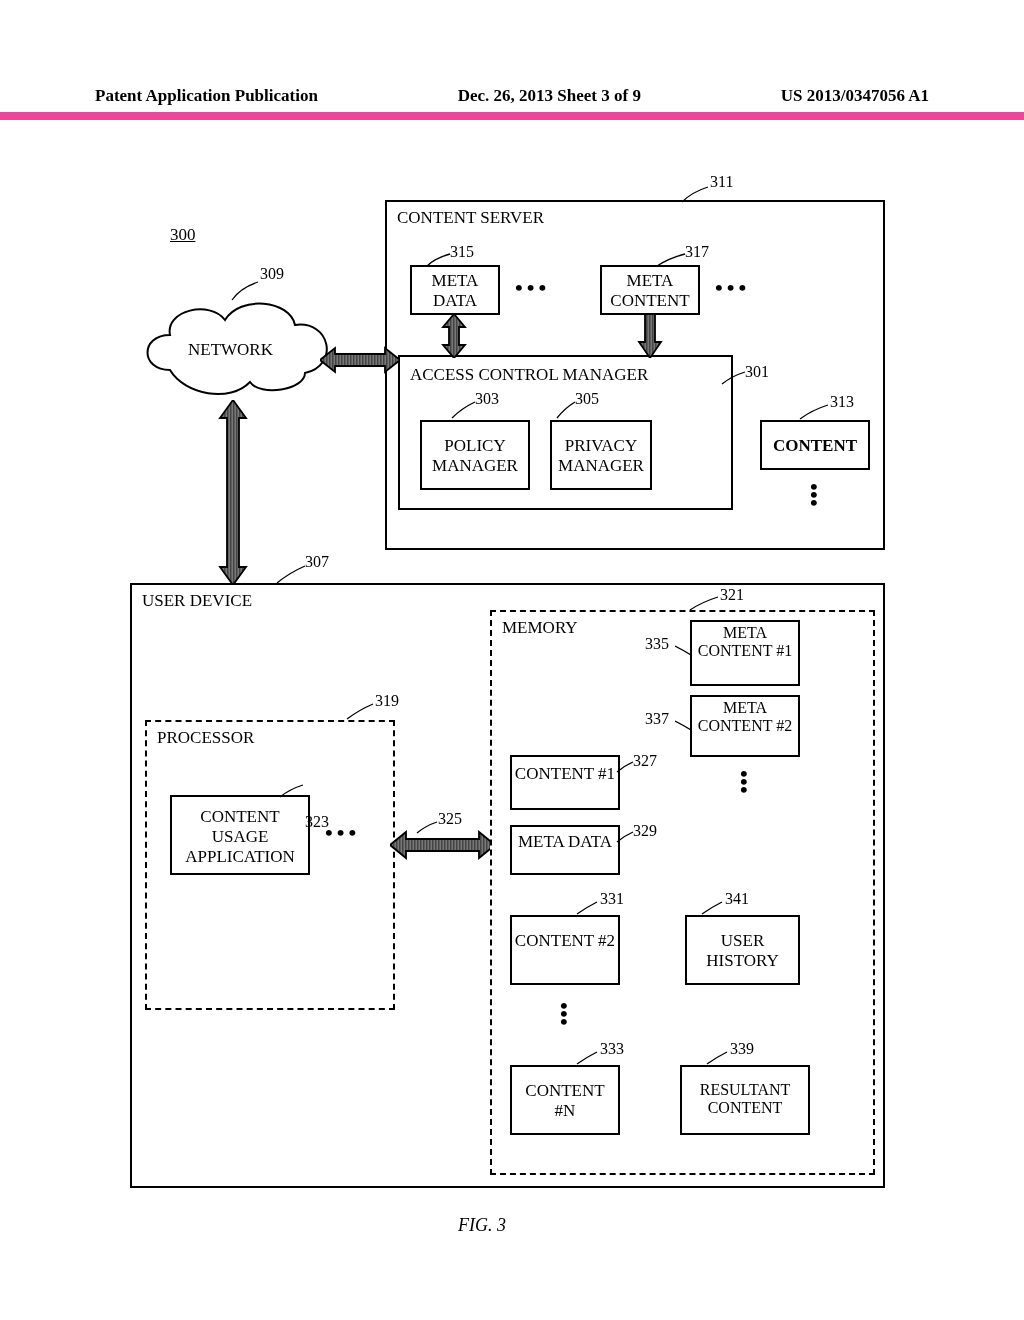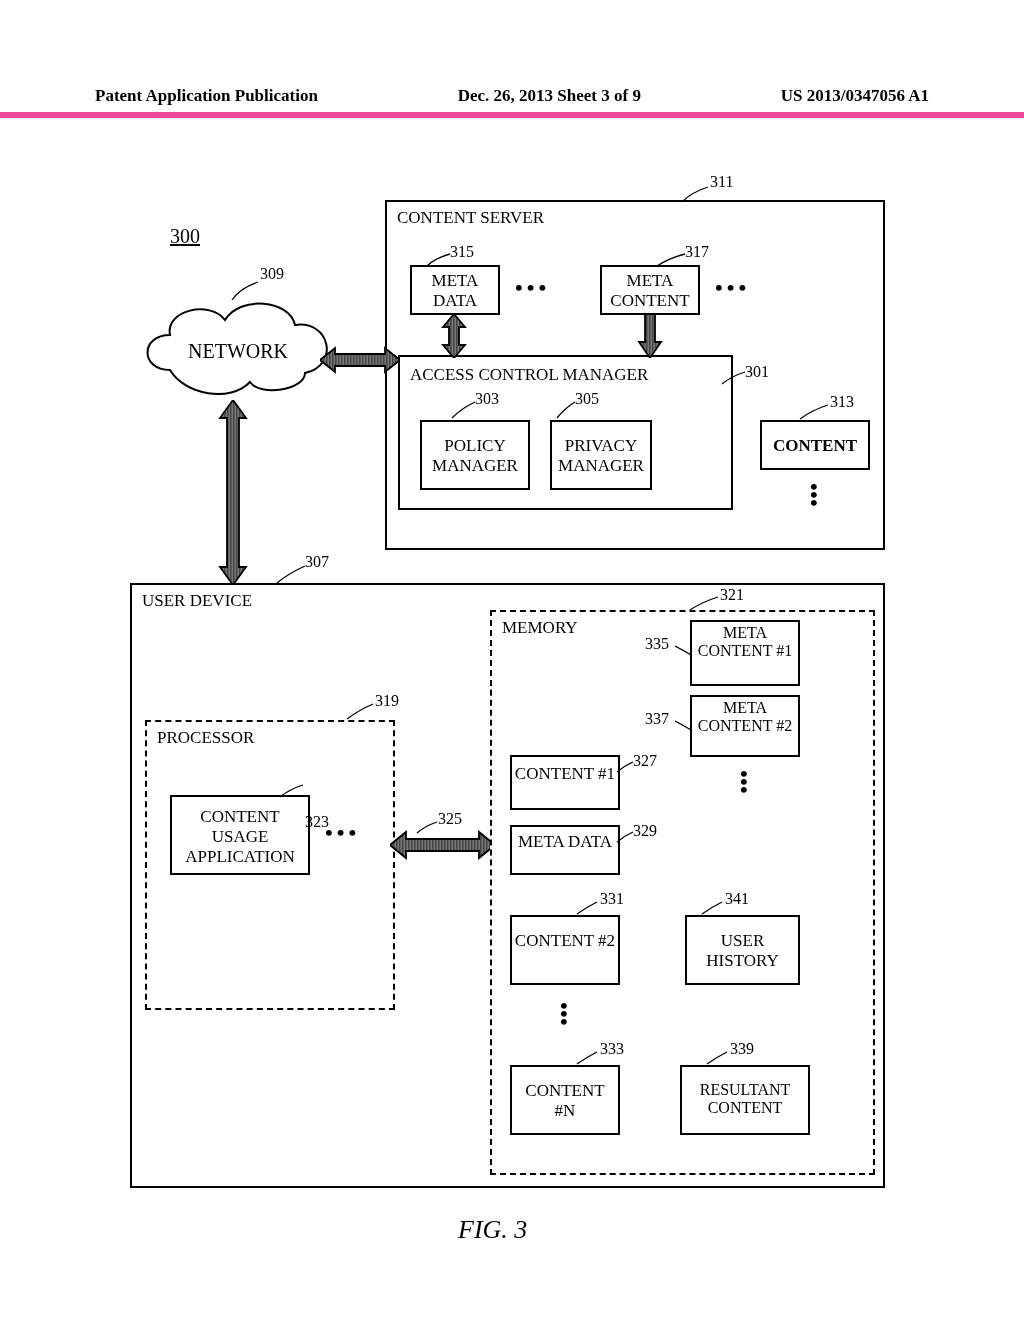--- a/index.html
+++ b/index.html
@@ -12,21 +12,21 @@
     width: 1024px;
     height: 1320px;
     position: relative;
     background: #fff;
   }
   .header {
     position: absolute;
     top: 86px;
     left: 0;
     width: 100%;
-    border-bottom: 6px solid #ec4899;
+    border-bottom: 8px solid #ec4899;
     font-size: 17px;
     font-weight: bold;
     display: flex;
     justify-content: space-between;
     padding: 0 95px 6px 95px;
     box-sizing: border-box;
   }
   .diagram-area {
     position: absolute;
     top: 170px;
@@ -38,21 +38,21 @@
     position: absolute;
     border: 2px solid #000;
     background: #fff;
     box-sizing: border-box;
   }
   .dashed {
     border: 2px dashed #000;
   }
   .label {
     position: absolute;
-    font-size: 20px;
+    font-size: 17px;
     text-align: center;
     white-space: pre;
   }
   .boxlabel {
     font-size: 17px;
     text-align: center;
     width: 100%;
     box-sizing: border-box;
     padding: 4px 2px;
   }
@@ -73,21 +73,21 @@
   }
   .dots-v {
     position: absolute;
     font-size: 22px;
     line-height: 8px;
     font-weight: bold;
   }
   .figcap {
     position: absolute;
     font-style: italic;
-    font-size: 26px;
+    font-size: 18px;
     font-weight: 500;
   }
   
   .cloud {
     position: absolute;
   }
   
 </style>
 </head>
 <body>

